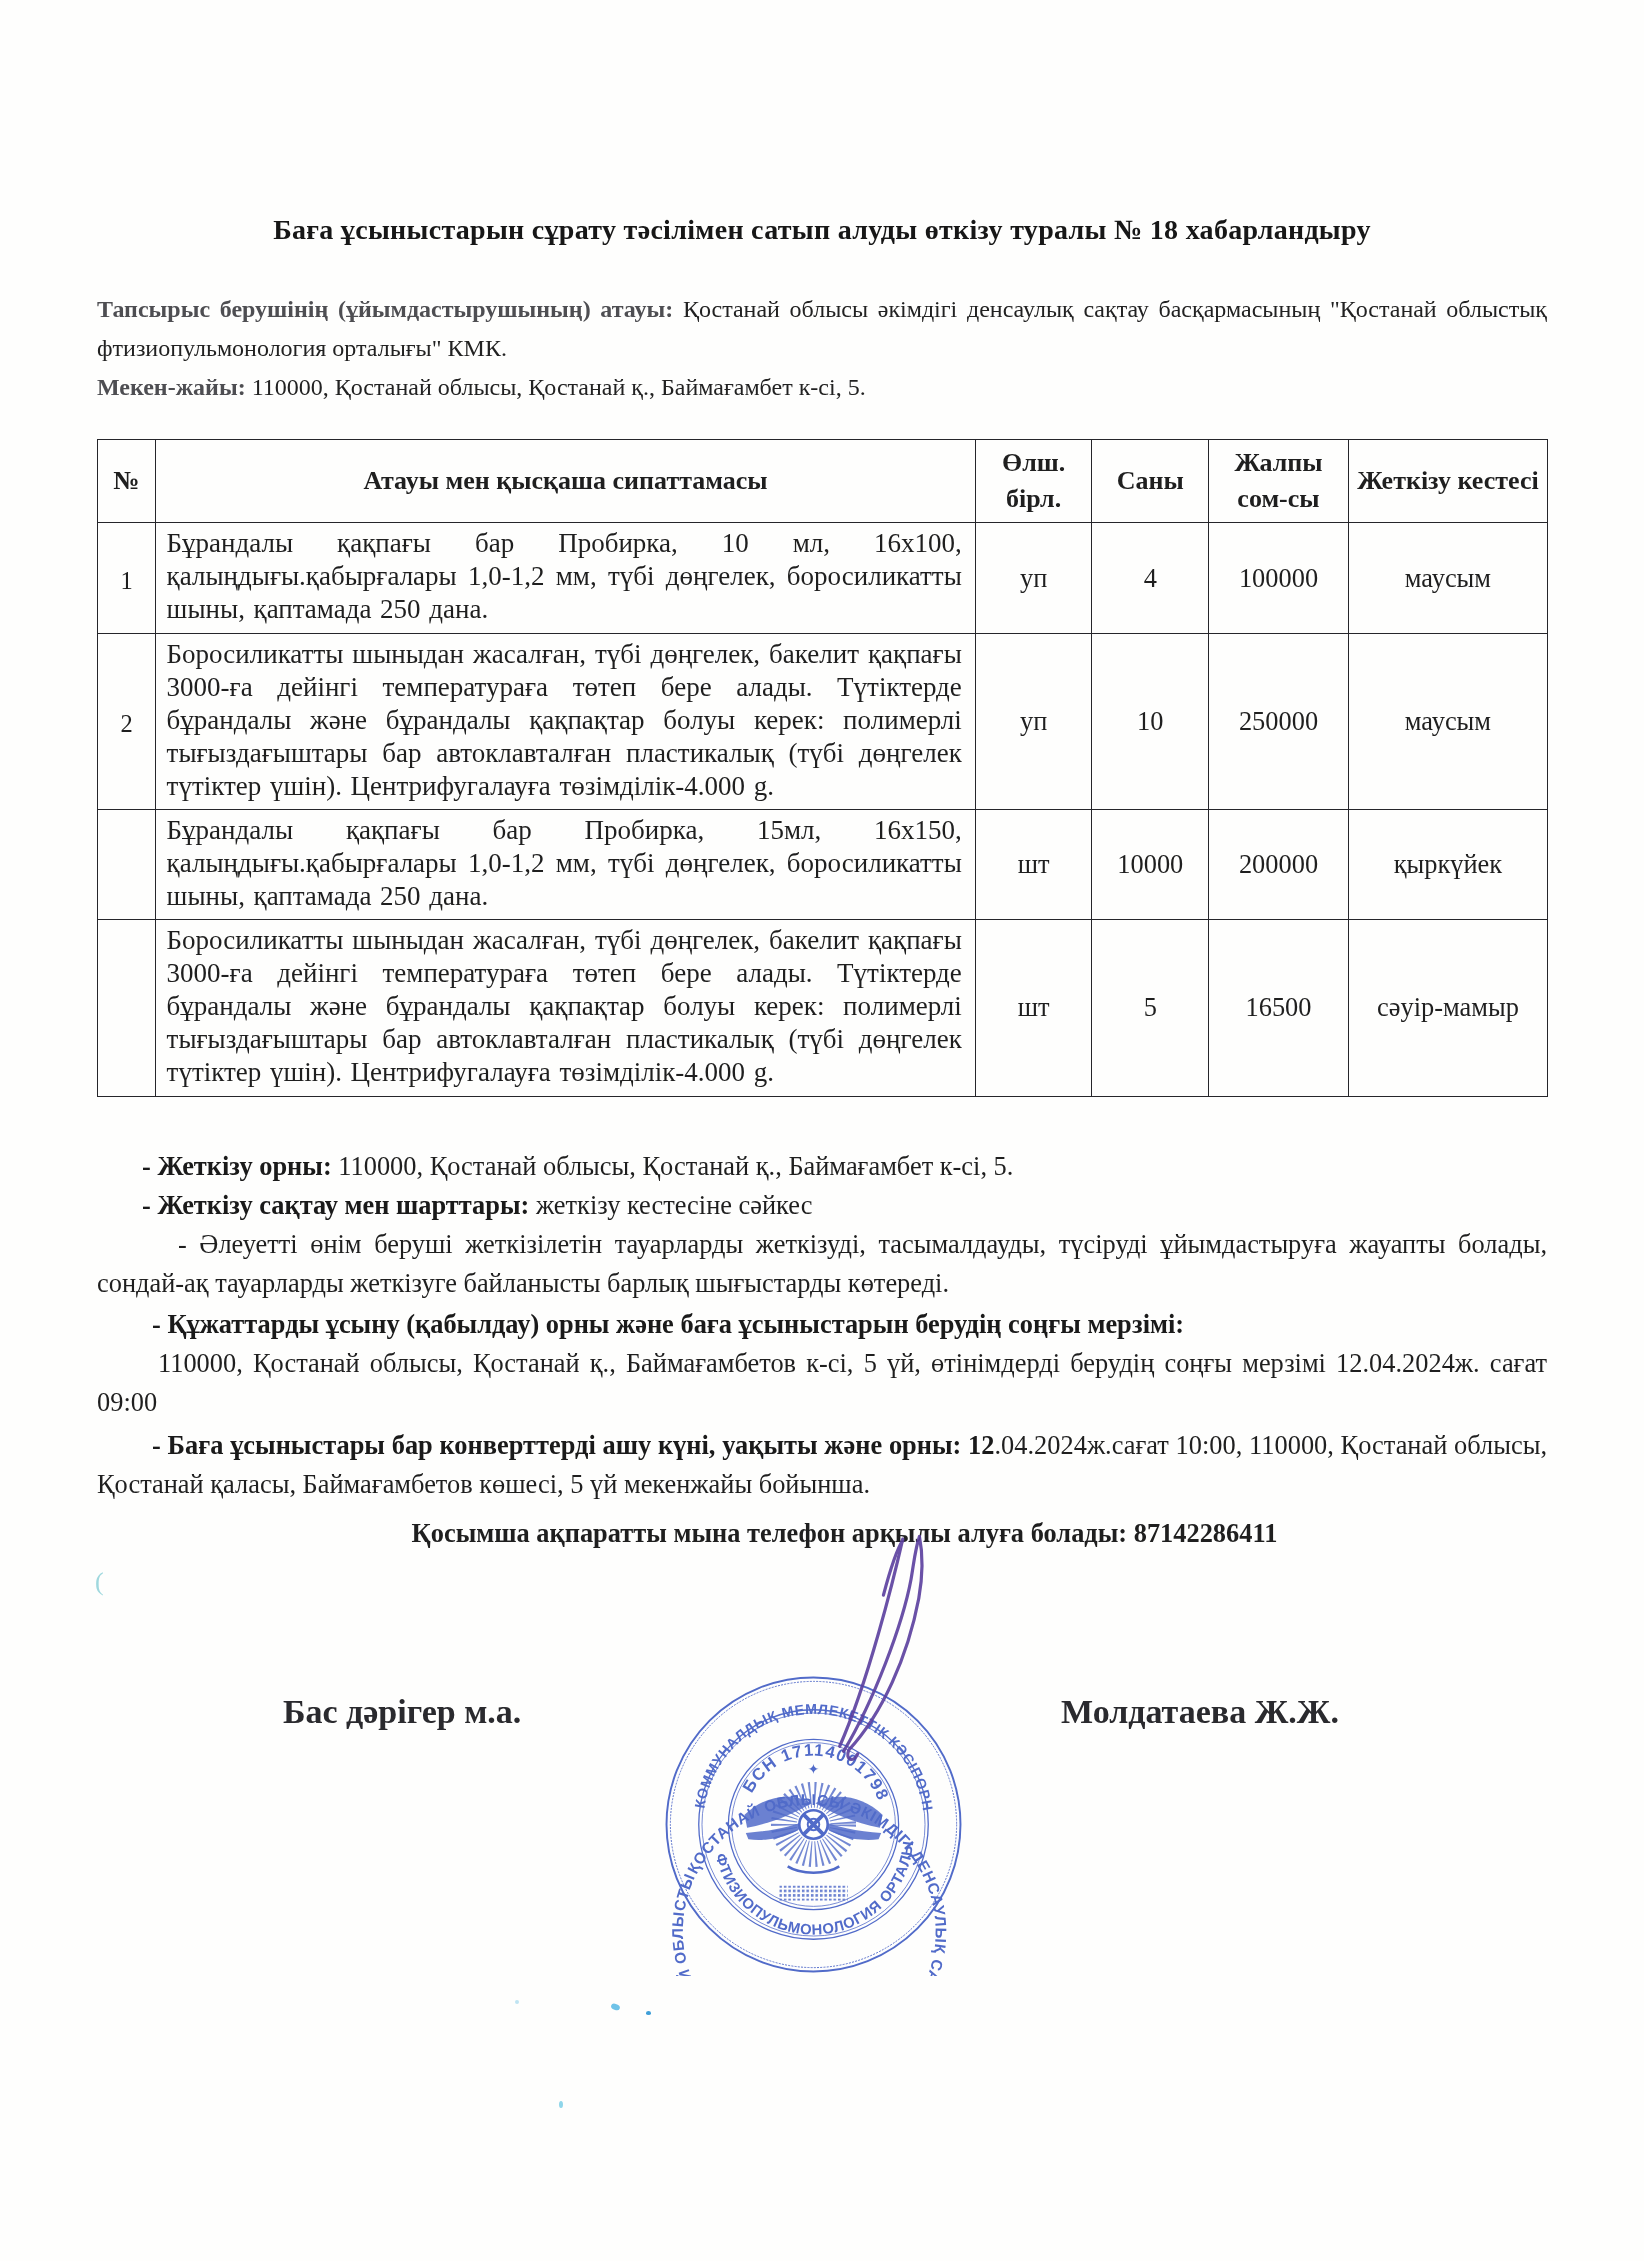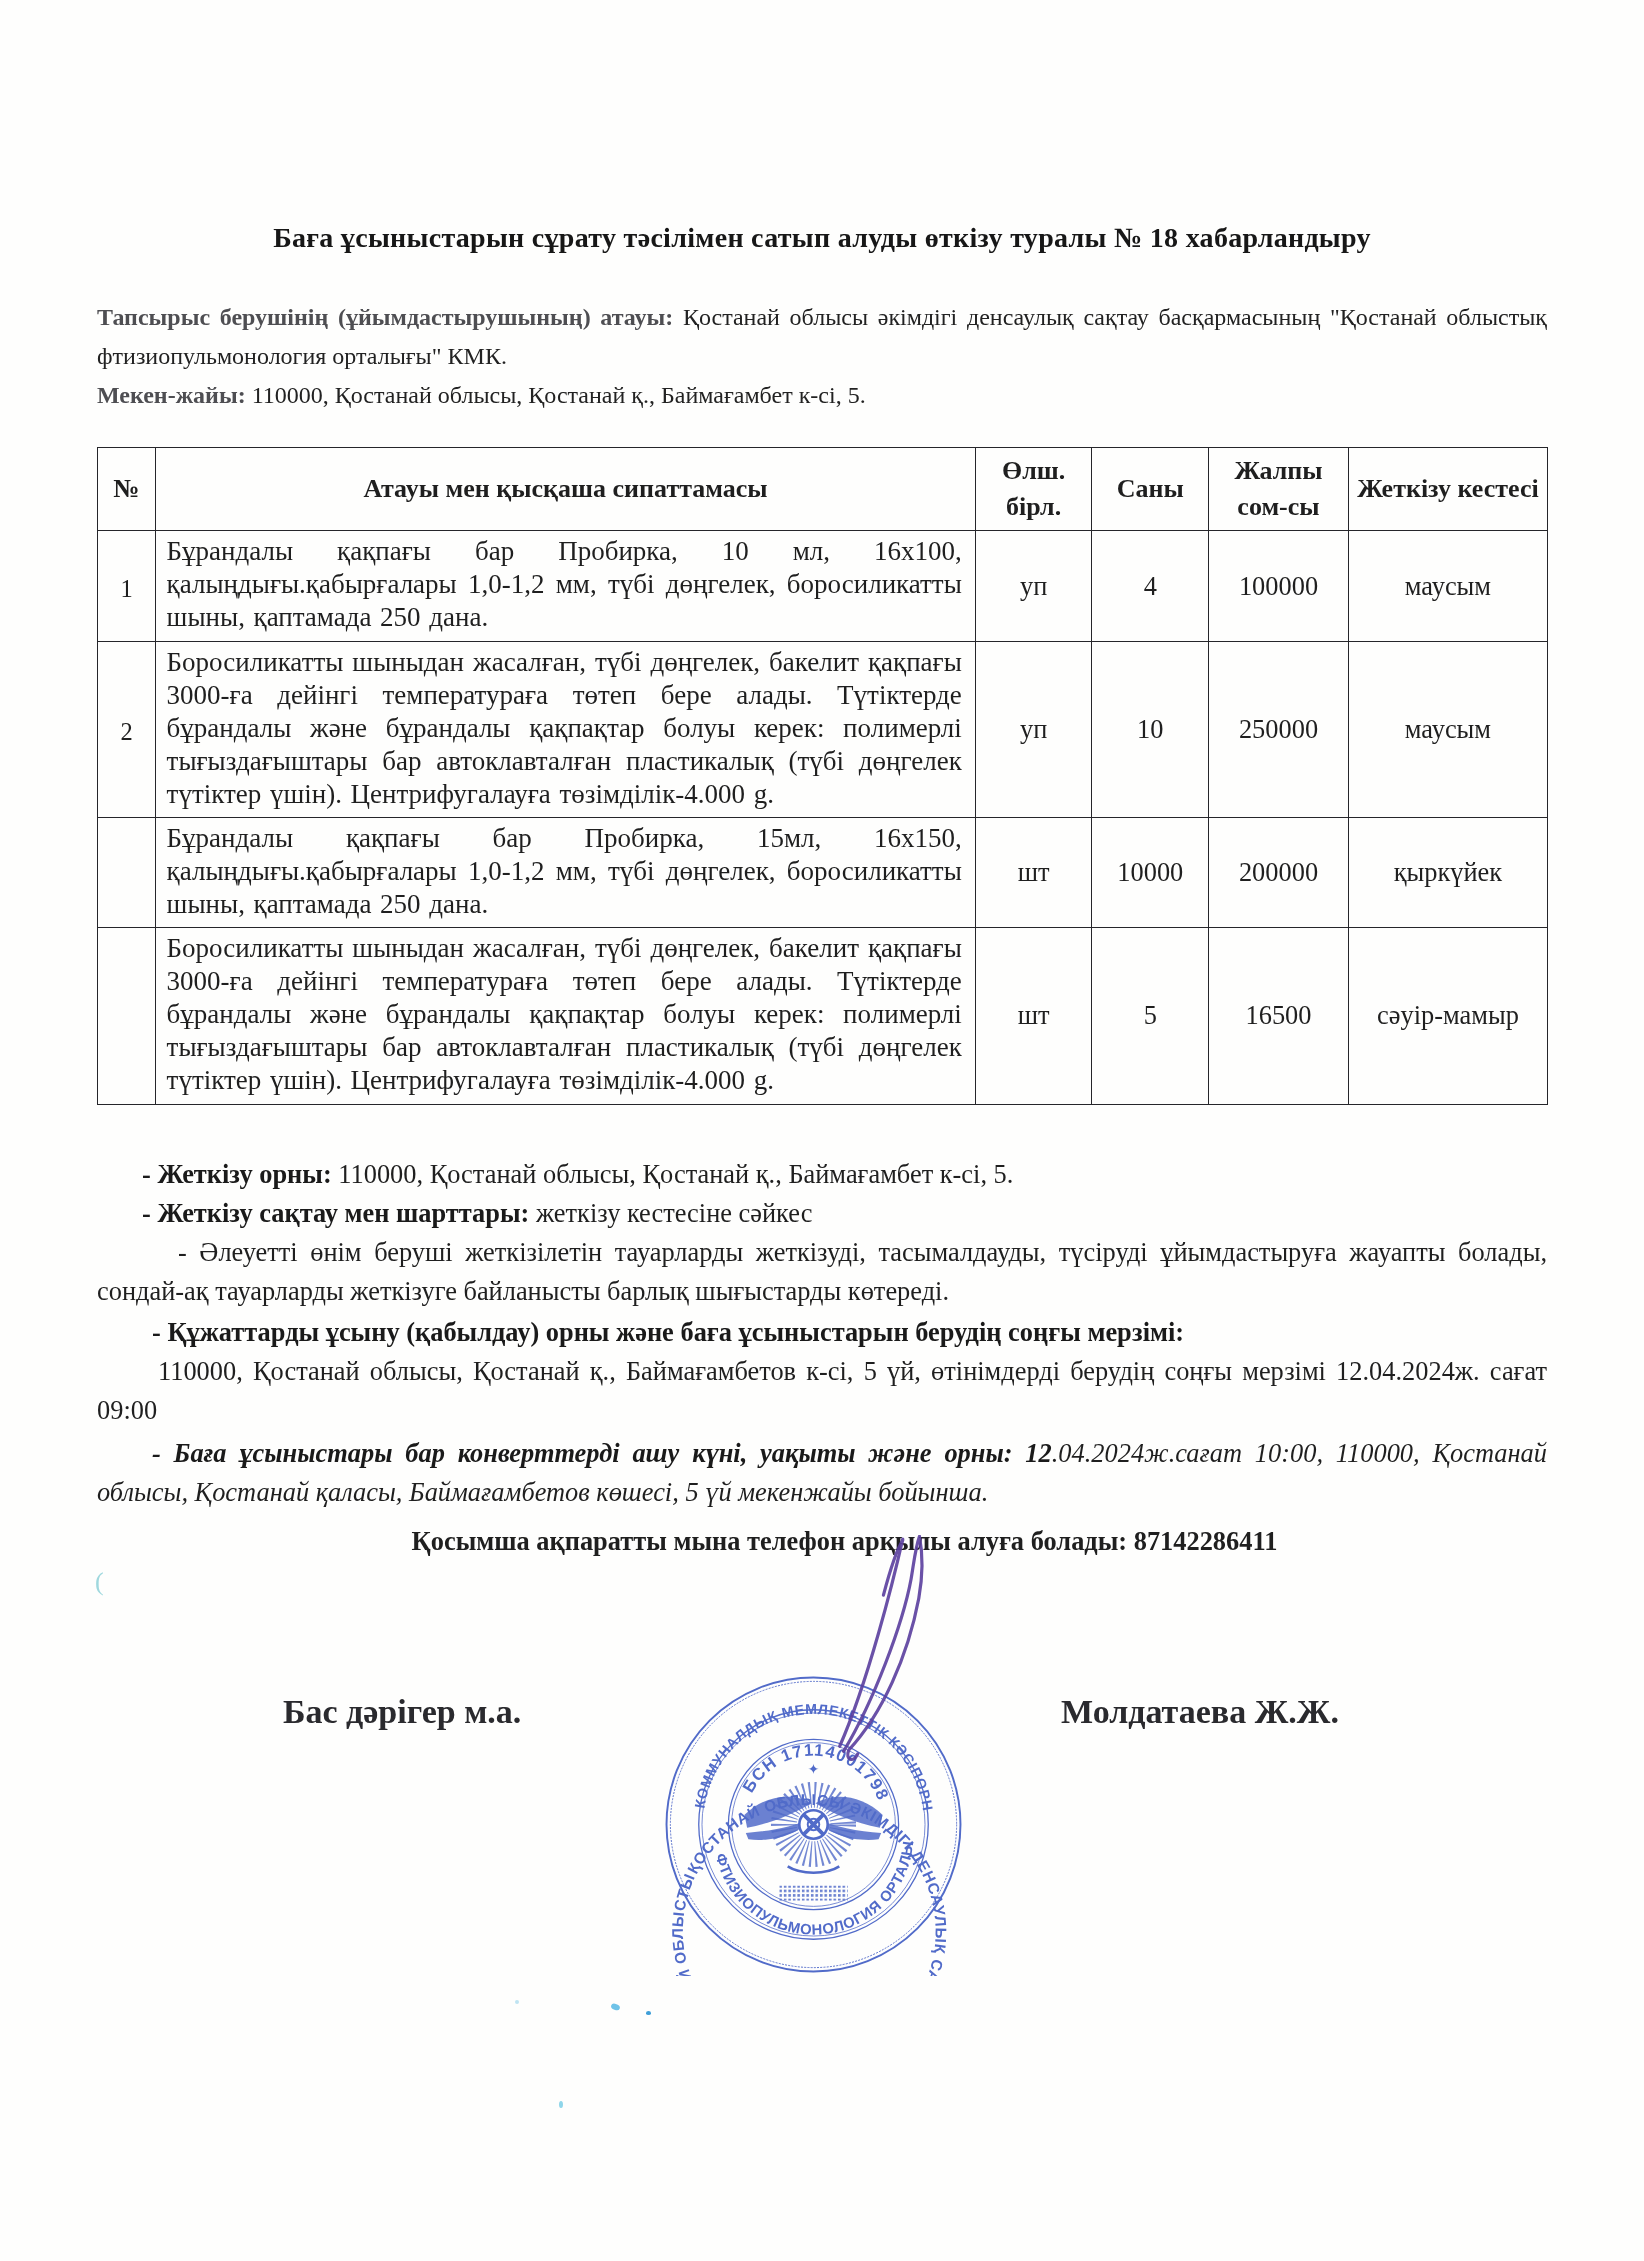--- a/index.html
+++ b/index.html
@@ -6,21 +6,21 @@
   .page {
     position: relative;
     width: 1644px;
     height: 2261px;
     margin: 0 auto;
     background: #fefefd;
     overflow: hidden;
     font-family: "Liberation Serif", "DejaVu Serif", serif;
     color: #1f1f1f;
   }
-  .content { padding: 8px 97px; }
+  .content { padding: 0 97px; }
 
   .doc-title {
     margin: 0;
     padding-top: 214px;
     text-align: center;
     font-size: 28px;
     font-weight: bold;
     color: #171717;
     letter-spacing: 0.3px;
   }
@@ -62,21 +62,21 @@
   td.c-mid  { font-size: 26.4px; text-align: center; }
 
   .terms { margin-top: 50px; font-size: 26.4px; line-height: 39px; }
   .terms p { margin: 0; }
   .terms .b { font-weight: bold; color: #1a1a1a; }
   .t-ind1 { padding-left: 45px; }
   .t-docs-label { padding-left: 55px; margin-top: 2.6px !important; }
   .t-just { text-align: justify; }
   .t-supplier { text-indent: 81px; }
   .t-docs-val { text-indent: 61px; }
-  .t-open { text-indent: 55px; margin-top: 3.9px !important; font-style: italic; }
+  .t-open { text-indent: 55px; margin-top: 3.9px !important; }
   .t-phone { margin-top: 10.3px !important; text-align: center; font-weight: bold; padding-left: 45px; }
 
   .sig-area {
     position: absolute;
     left: 97px;
     top: 1640px;
     width: 1451px;
     height: 622px;
   }
   .sig-name {

